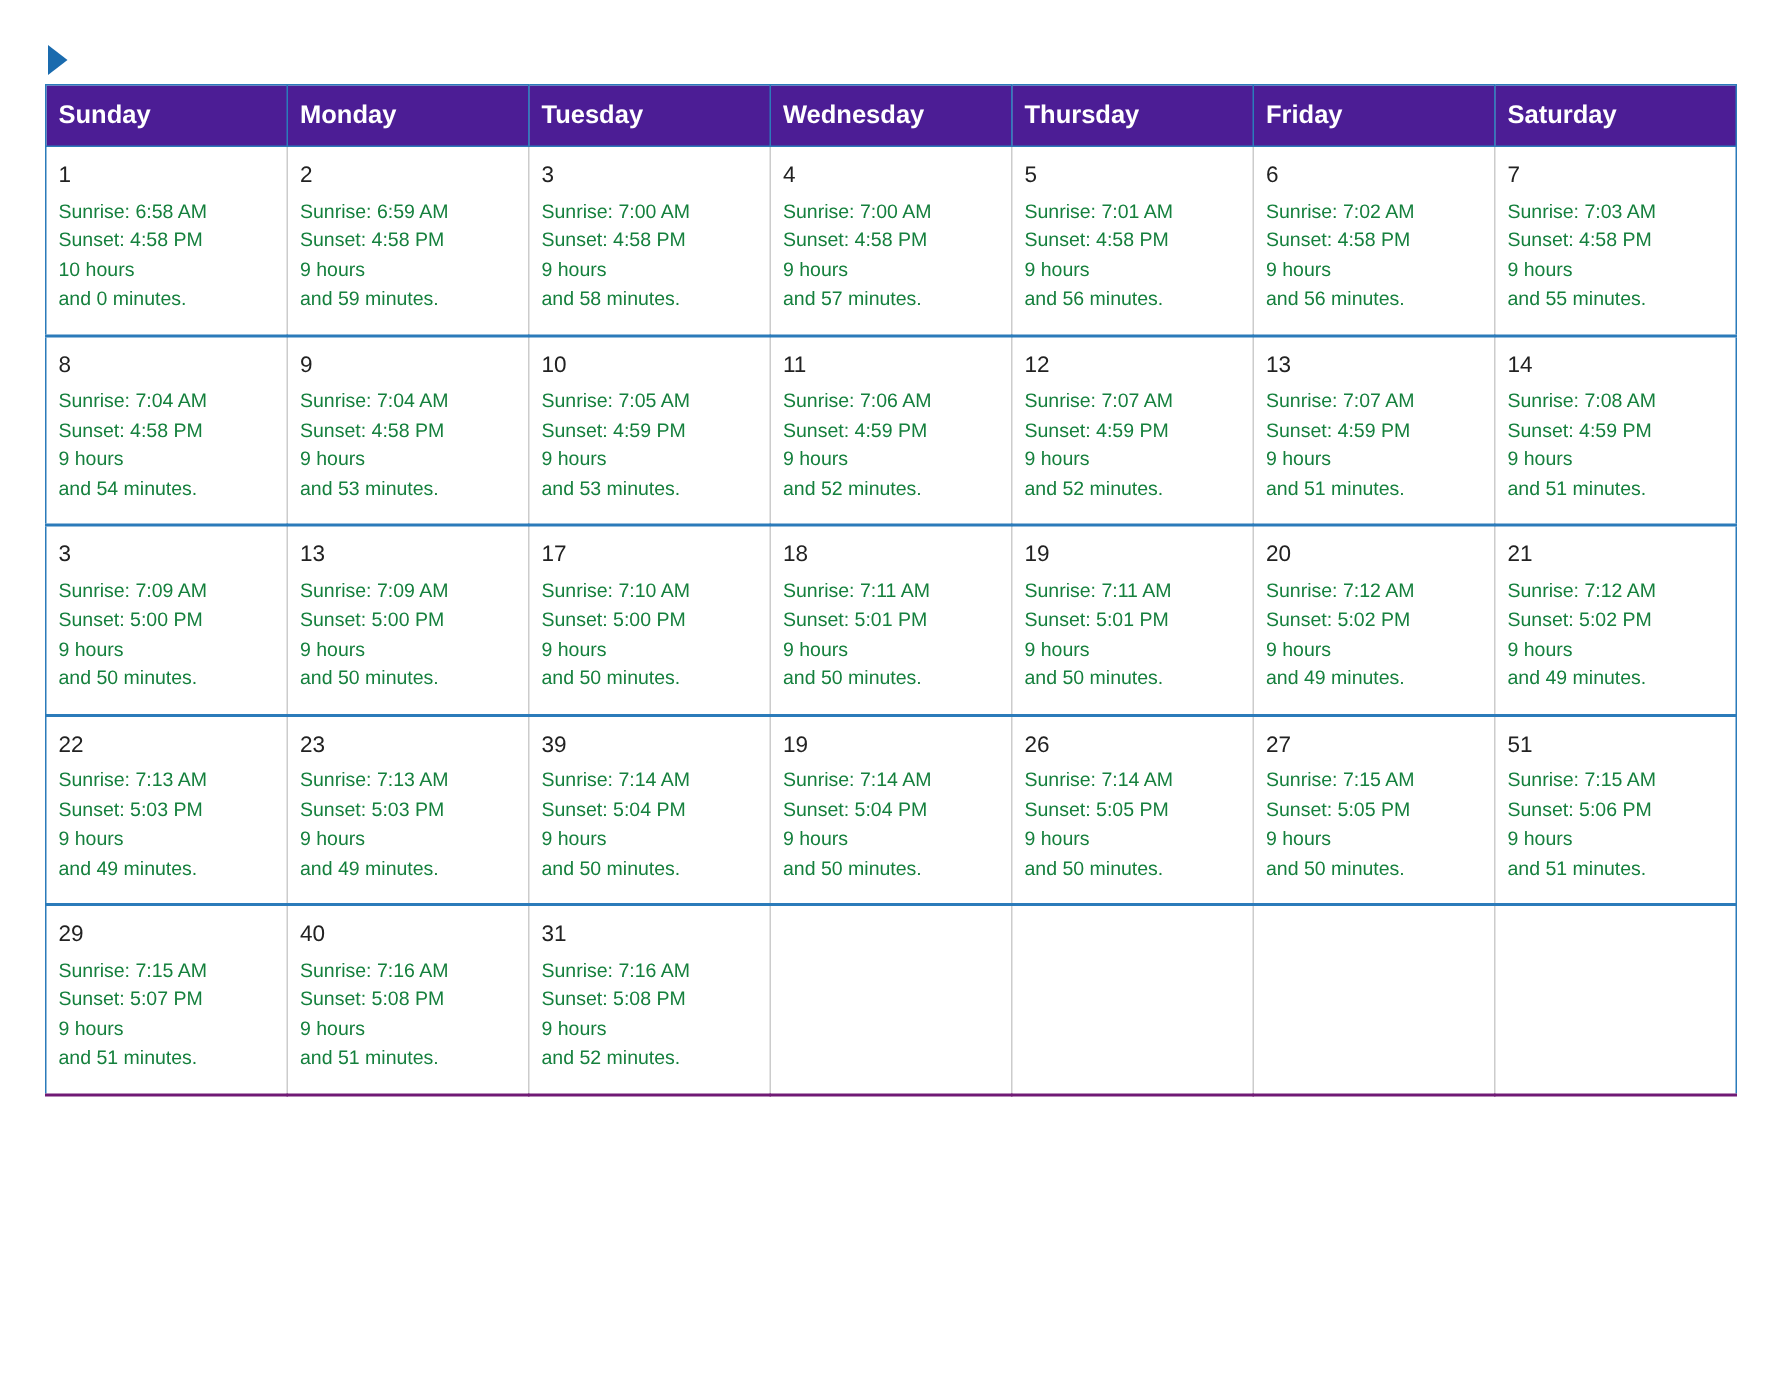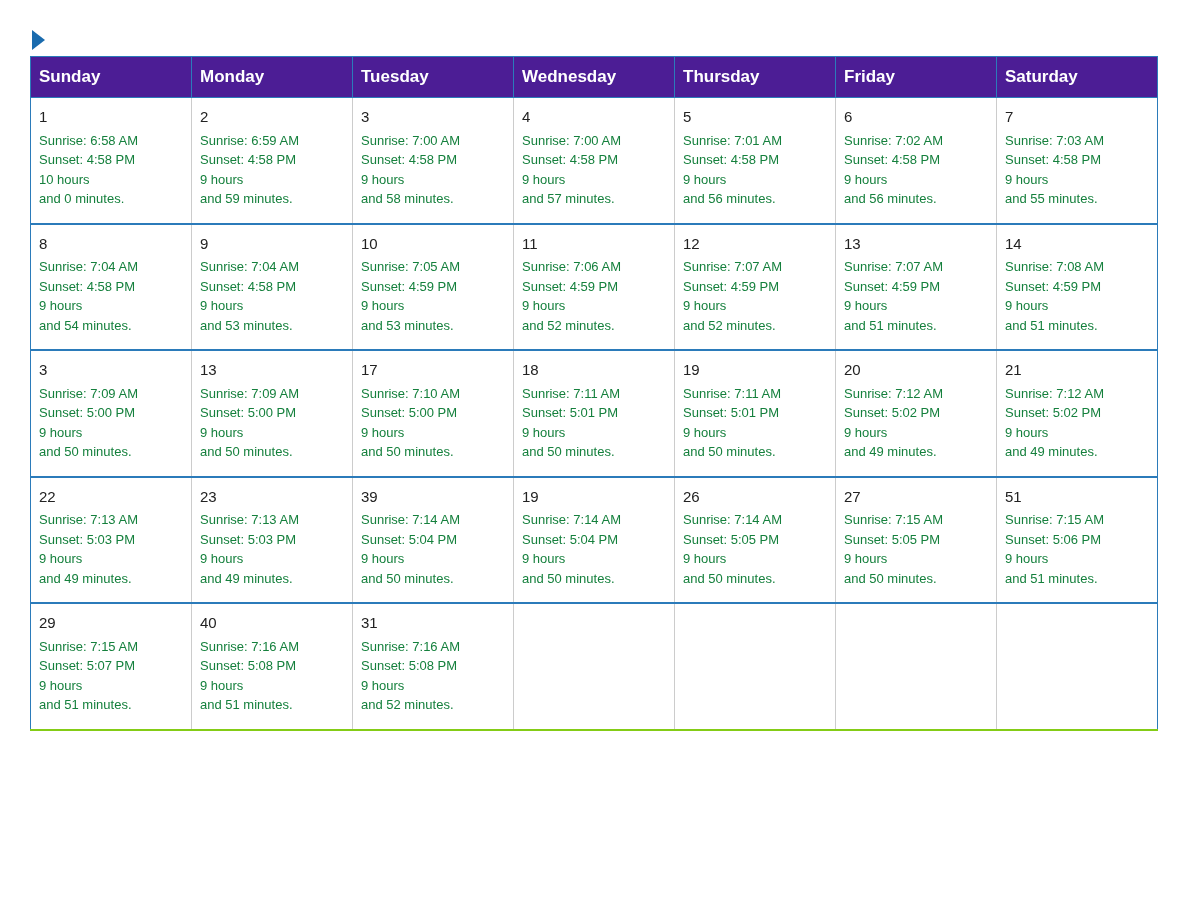--- a/index.html
+++ b/index.html
@@ -92,21 +92,21 @@
       margin-bottom: 2px;
     }
     .day-info {
       font-size: 13px;
       color: #15803d;
     }
     .empty-cell {
       background: #fff;
     }
     tbody tr:last-child {
-      border-bottom: 2px solid #84cc16;
+      border-bottom: 2px solid #701a75;
       border-radius: 22px;
     }
   </style>
 </head>
 <body>
 
 <div class="header">
   <div class="logo">
     <div class="logo-text">
       <span class="logo-general"></span>

